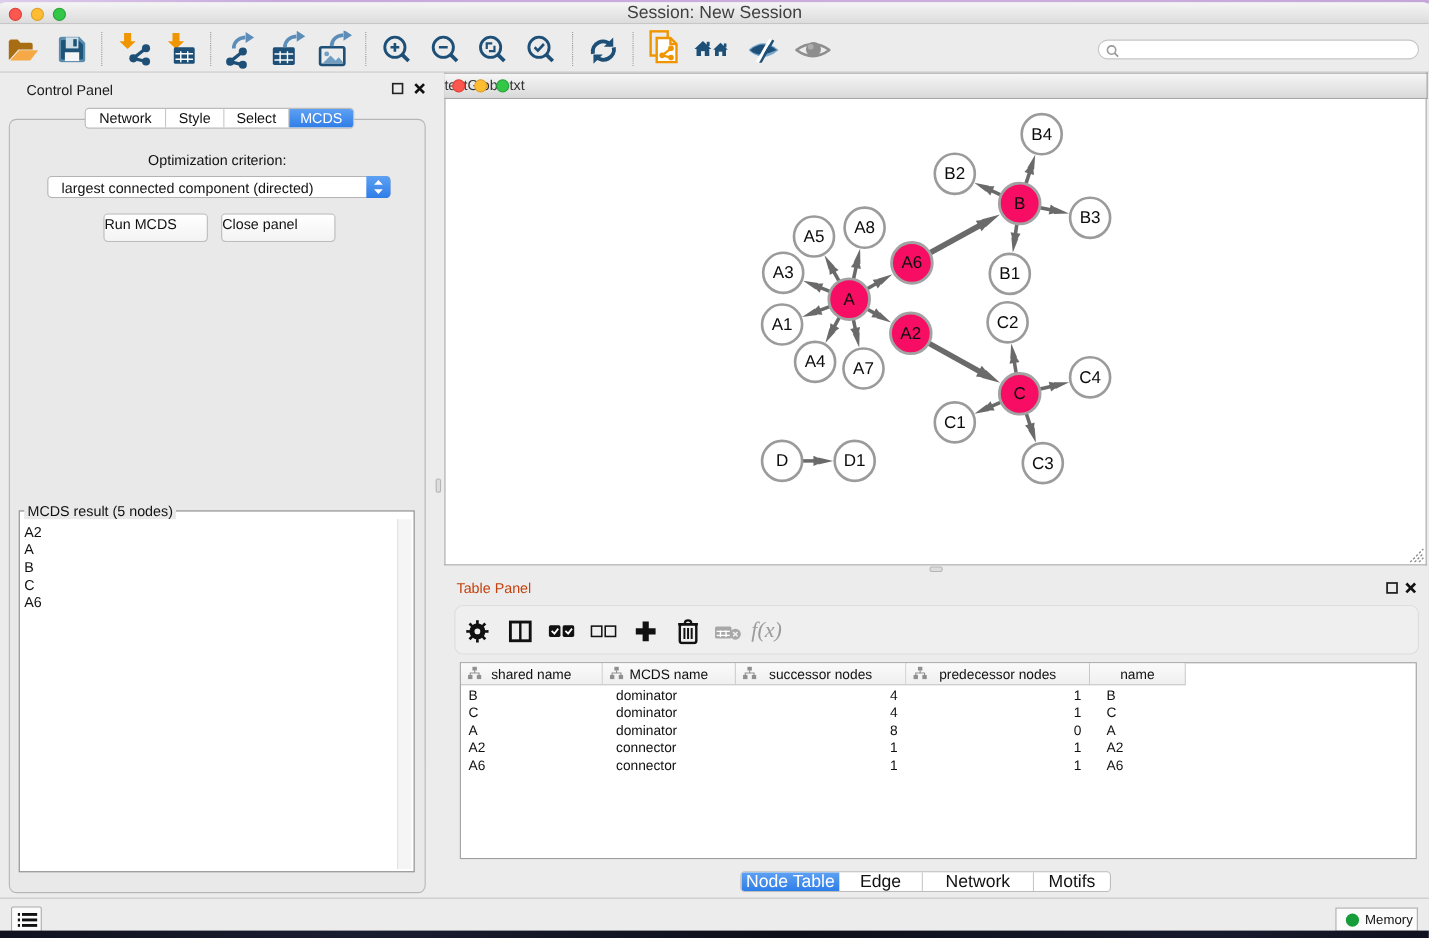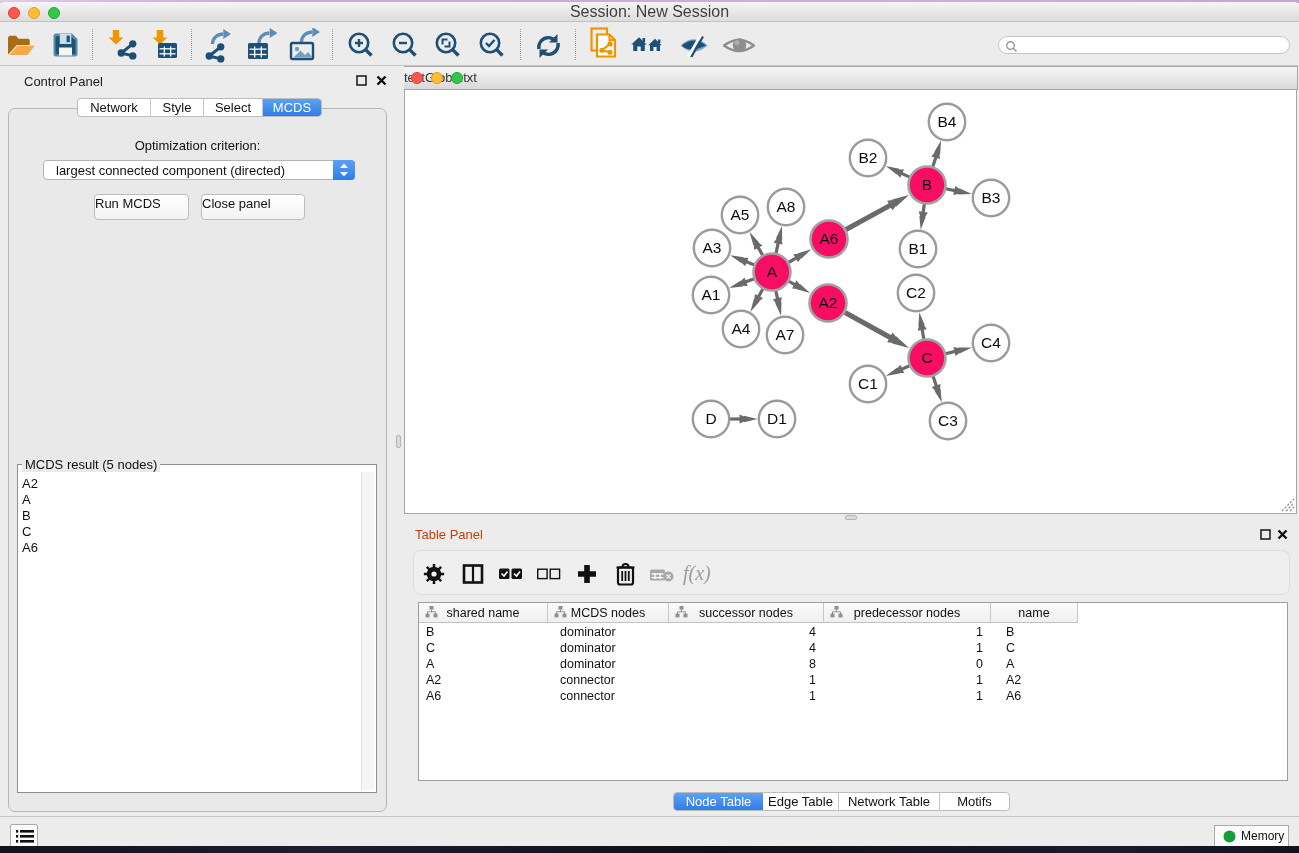--- a/index.html
+++ b/index.html
@@ -36,21 +36,21 @@
 
 #tp-head{left:404px;top:520px;width:895px;height:26px}
 #tp-head .t{position:absolute;left:11px;top:5px;font-size:13px;color:#c2410c}
 #tp-toolbar{left:413px;top:548px;width:877px;height:45px;background:#efefef;border:1px solid #dddddd;border-radius:8px}
 #tbl{left:418px;top:600px;width:870px;height:179px;background:#fff;border:1px solid #9d9d9d}
 .th{position:absolute;top:0;height:20px;background:linear-gradient(#fafafa,#f0f0f0);border-right:1px solid #c9c9c9;border-bottom:1px solid #c2c2c2}
 .th .lbl{position:absolute;top:3px;width:100%;text-align:center;font-size:12.5px;color:#111}
 .td{position:absolute;font-size:12.5px;color:#111;height:16px;line-height:16px}
 
 #btabs{left:673px;top:790px;height:19px;background:#fff;border:1px solid #bcbcbc;border-radius:4px;display:flex;overflow:hidden}
-#btabs div{font-size:13px;line-height:18px;color:#111;text-align:center;border-right:1px solid #c8c8c8}
+#btabs div{font-size:16px;line-height:18px;color:#111;text-align:center;border-right:1px solid #c8c8c8}
 #btabs div:first-child{background:linear-gradient(#5ea1f2,#2e7de8);color:#fff;border-right:none}
 #btabs div:last-child{border-right:none}
 #statusbar{left:0;top:814px;width:1299px;height:32px;background:#ececec;border-top:1px solid #c5c5c5}
 #listbtn{position:absolute;left:10px;top:7px;width:28px;height:24px;background:#fbfbfb;border:1px solid #ababab;border-radius:2px}
 #membtn{position:absolute;left:1214px;top:8px;width:75px;height:22px;background:#fbfbfb;border:1px solid #ababab;font-size:12px;color:#111}
 </style></head><body>
 <div class="abs" id="wallpaper-top"></div>
 <div class="abs" id="appwin">
 <div class="abs" id="titlebar">
       <div class="t">Session: New Session</div>
@@ -377,21 +377,21 @@
       <line x1="10.0" y1="5.1" x2="10.0" y2="11.0" stroke="#fff" stroke-width="1.3"></line>
       <circle cx="18.5" cy="8.5" r="5" fill="#a8a8a8"></circle>
       <path d="M16.5 6.5 l4 4 M20.5 6.5 l-4 4" stroke="#efefef" stroke-width="1.4"></path>
     </svg>
     <div class="abs" style="left:683px;top:560px;font-family:'Liberation Serif',serif;font-style:italic;font-size:20px;color:#9b9b9b">f(x)</div>
     <div class="abs" id="tbl">
       <div class="th" style="left:0px;width:129px">
         <div class="lbl">shared name</div>
       </div>
       <div class="th" style="left:129px;width:121px">
-        <div class="lbl">MCDS nodes</div>
+        <div class="lbl">MCDS name</div>
       </div>
       <div class="th" style="left:250px;width:155px">
         <div class="lbl">successor nodes</div>
       </div>
       <div class="th" style="left:405px;width:167px">
         <div class="lbl">predecessor nodes</div>
       </div>
       <div class="th" style="left:572px;width:87px">
         <div class="lbl">name</div>
       </div>

